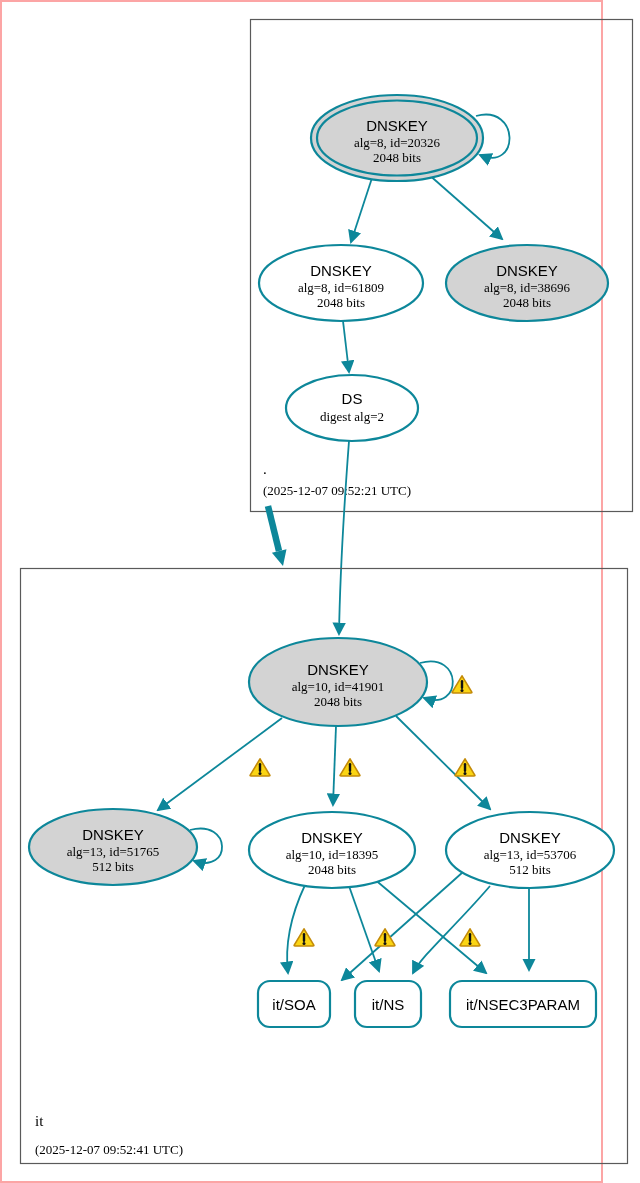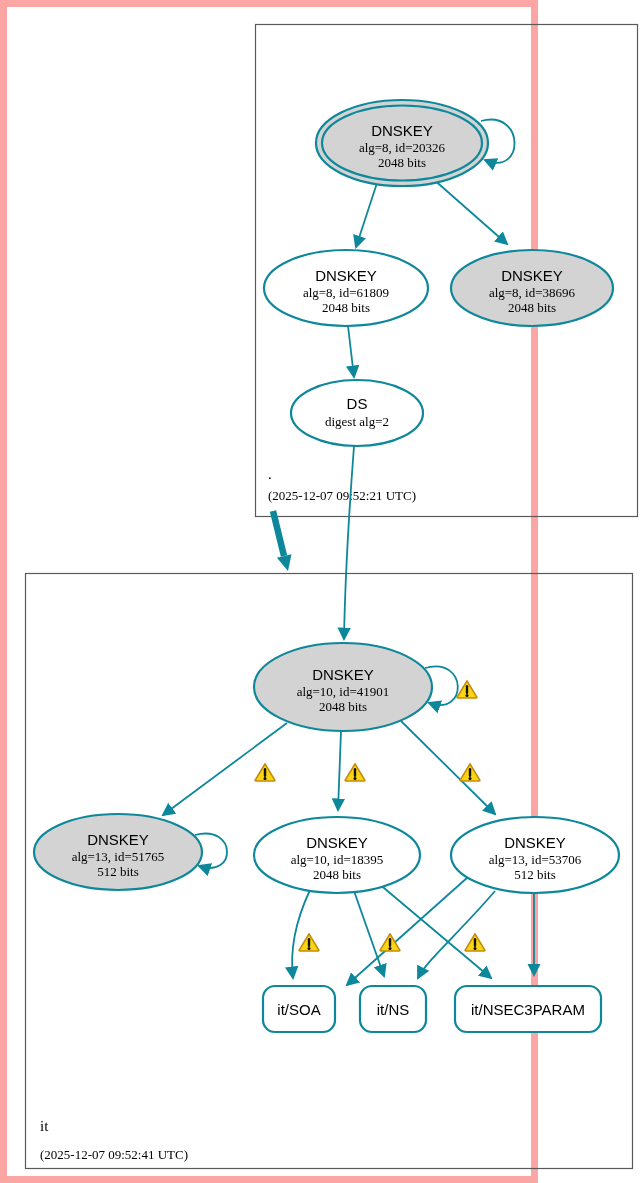--- a/index.html
+++ b/index.html
@@ -1,18 +1,18 @@
 <!DOCTYPE html>
 <html><head>
 <meta charset="utf-8">
 <style>
   html,body{margin:0;padding:0;background:#fff;}
   .page{
-    width:538px;height:1183px;position:relative;background:#fff;
-    border:7px solid #fca5a5;box-sizing:border-box;
+    width:603px;height:1183px;position:relative;background:#fff;
+    border:2px solid #fca5a5;box-sizing:border-box;
     font-family:"Liberation Serif", serif;
   }
   svg{display:block;}
   .zone-box{fill:none;stroke:#5a5a5a;stroke-width:1.2;}
   .edge{fill:none;stroke:#0d879a;stroke-width:1.8;}
   .edge-thick{fill:none;stroke:#0d879a;stroke-width:6.5;}
   .node-ellipse{stroke:#0d879a;stroke-width:2.2;}
   .fill-gray{fill:#d3d3d3;}
   .fill-white{fill:#ffffff;}
   .rrset-box{fill:#ffffff;stroke:#0d879a;stroke-width:2.2;}

